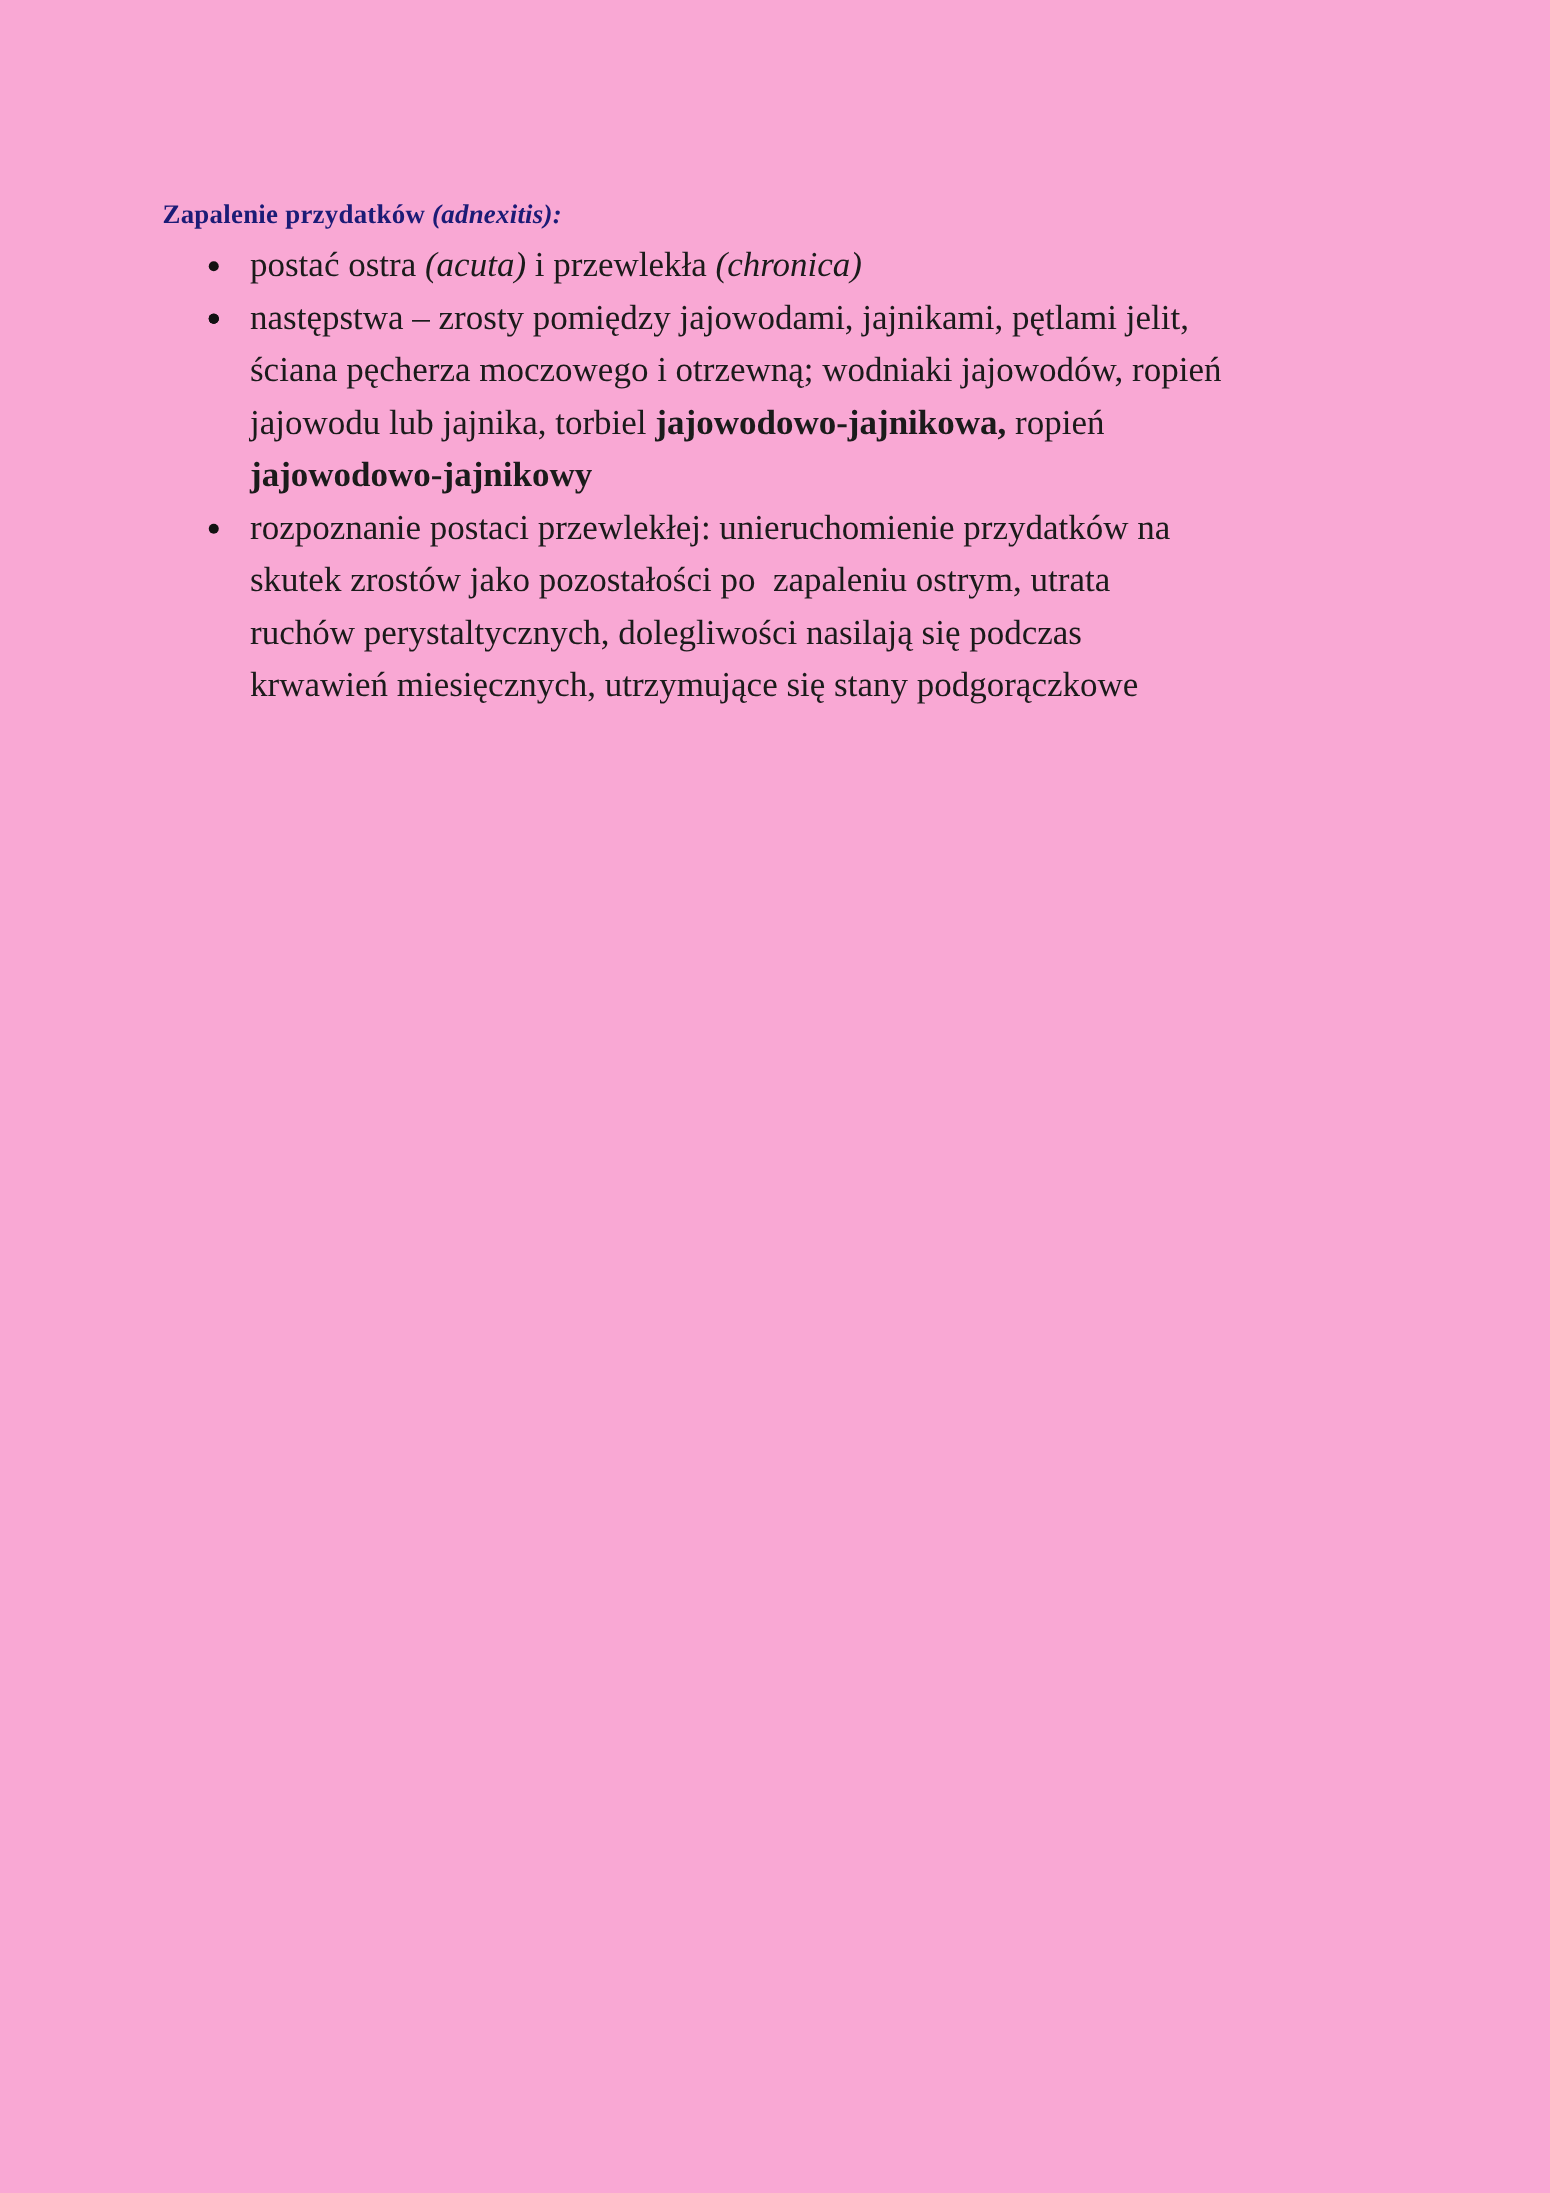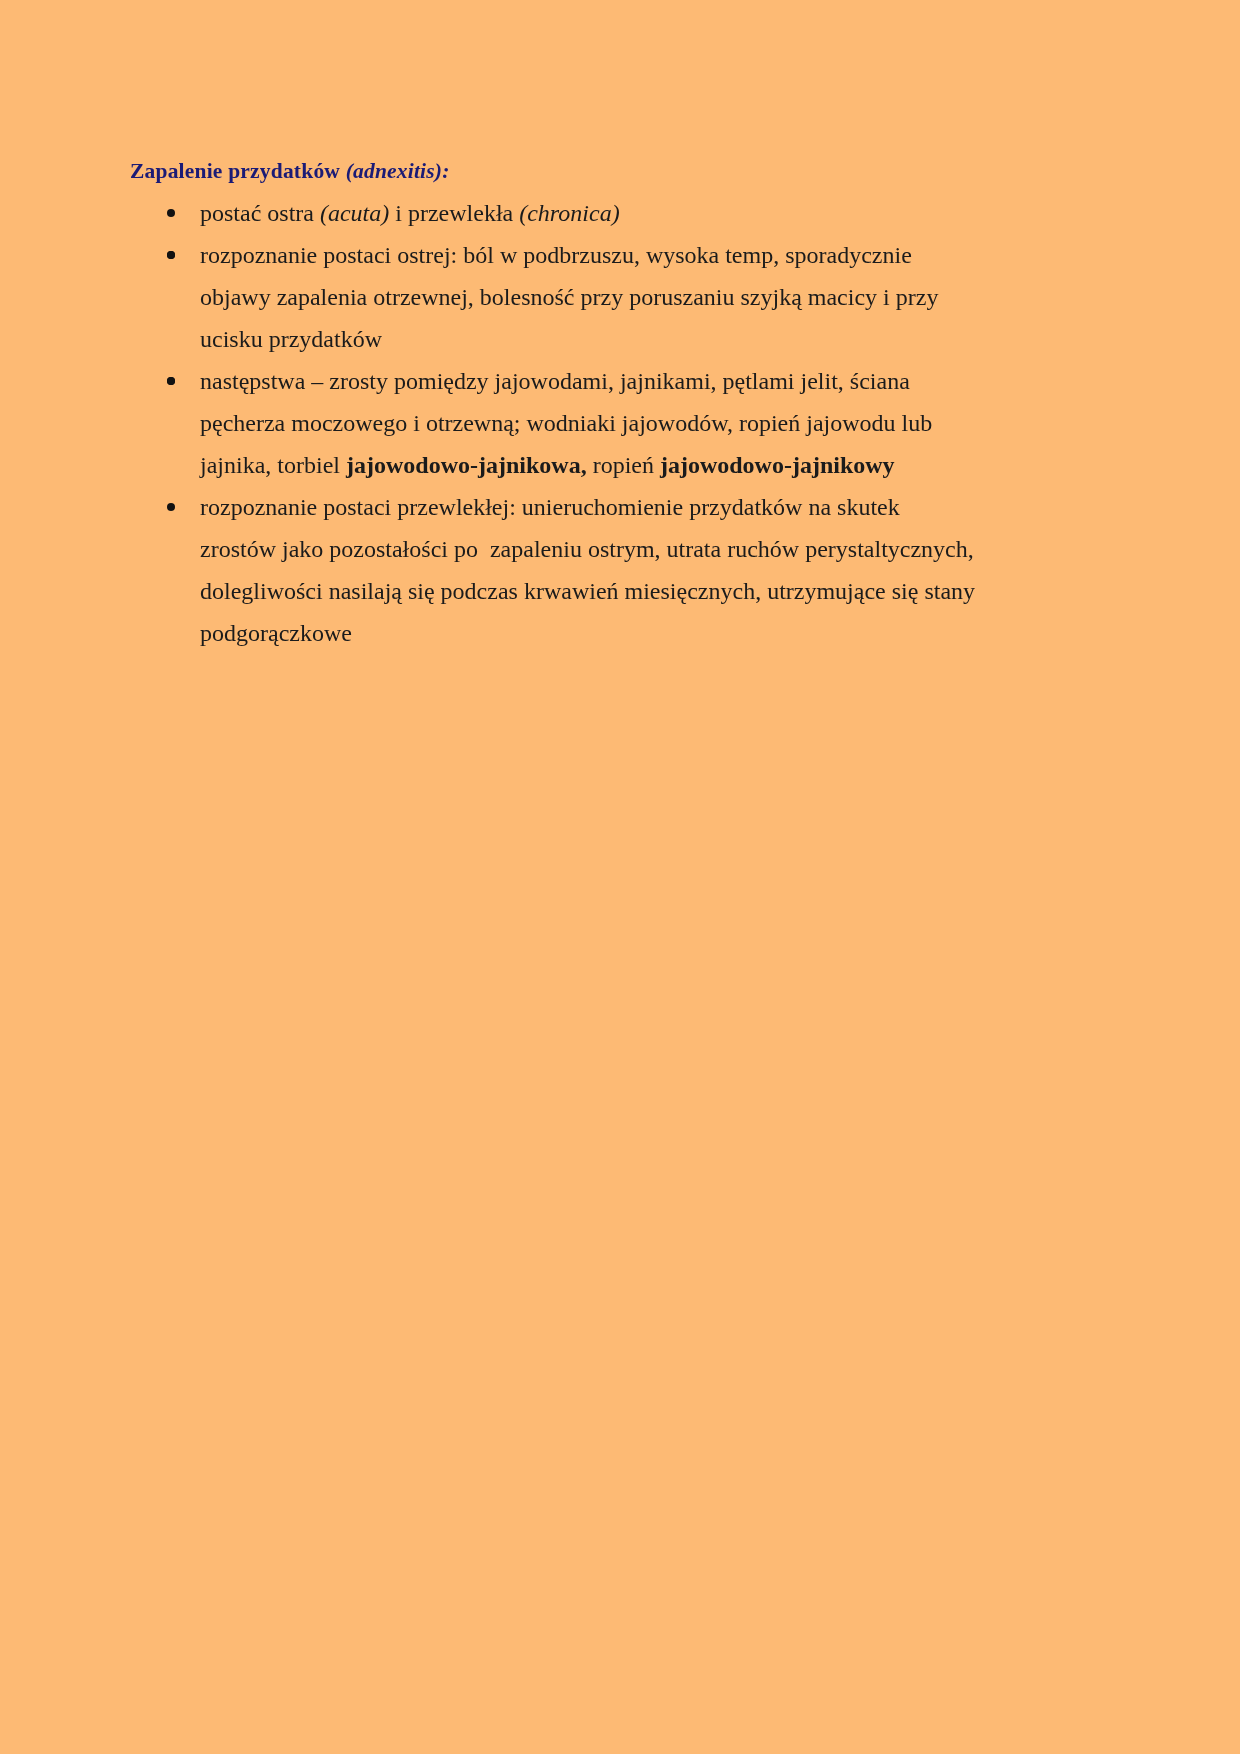--- a/index.html
+++ b/index.html
@@ -10,21 +10,21 @@
   body {
     width: 1240px;
     height: 1754px;
     overflow: hidden;
   }
   .page {
     box-sizing: border-box;
     width: 1240px;
     height: 1754px;
     padding: 150px 0 0 130px;
-    background: #fdba74;
+    background: #f9a8d4;
     font-family: "Liberation Serif", "DejaVu Serif", serif;
     color: #1b1b1b;
   }
   .heading {
     margin: 0;
     font-size: 21.5px;
     font-weight: bold;
     line-height: 42px;
     color: #1b1b76;
     letter-spacing: 0.2px;
@@ -32,21 +32,21 @@
   ul.bullets {
     list-style: none;
     margin: 0;
     padding: 0;
     width: 848px;
   }
   ul.bullets li {
     position: relative;
     box-sizing: border-box;
     padding-left: 70px;
-    font-size: 24px;
+    font-size: 28px;
     line-height: 42px;
     white-space: pre-wrap;
   }
   ul.bullets li .dot {
     position: absolute;
     left: 37px;
     top: 17px;
     width: 8px;
     height: 8px;
     border-radius: 50%;
@@ -57,18 +57,17 @@
   .run.bold-italic { font-weight: bold; font-style: italic; }
 </style>
 </head>
 <body>
 
 <div class="page">
   <h1 class="heading" id="heading"><span class="run bold">Zapalenie przydatków </span><span class="run bold-italic">(adnexitis):</span></h1>
   <ul class="bullets" id="bullet-list">
       <li><span class="dot"></span><span class="run">postać ostra </span><span class="run italic">(acuta)</span><span class="run"> i przewlekła </span><span class="run italic">(chronica)</span></li>
       <li><span class="dot"></span></li>
-      <li><span class="dot"></span><span class="run">rozpoznanie postaci ostrej: ból w podbrzuszu, wysoka temp, sporadycznie objawy zapalenia otrzewnej, bolesność przy poruszaniu szyjką macicy i przy ucisku przydatków</span></li>
       <li><span class="dot"></span></li>
       <li><span class="dot"></span><span class="run">następstwa – zrosty pomiędzy jajowodami, jajnikami, pętlami jelit, ściana pęcherza moczowego i otrzewną; wodniaki jajowodów, ropień jajowodu lub jajnika, torbiel </span><span class="run bold">jajowodowo-jajnikowa,</span><span class="run"> ropień </span><span class="run bold">jajowodowo-jajnikowy</span></li>
       <li><span class="dot"></span><span class="run">rozpoznanie postaci przewlekłej: unieruchomienie przydatków na skutek zrostów jako pozostałości po  zapaleniu ostrym, utrata ruchów perystaltycznych, dolegliwości nasilają się podczas krwawień miesięcznych, utrzymujące się stany podgorączkowe</span></li>
     </ul>
 </div>
 
 </body></html>

